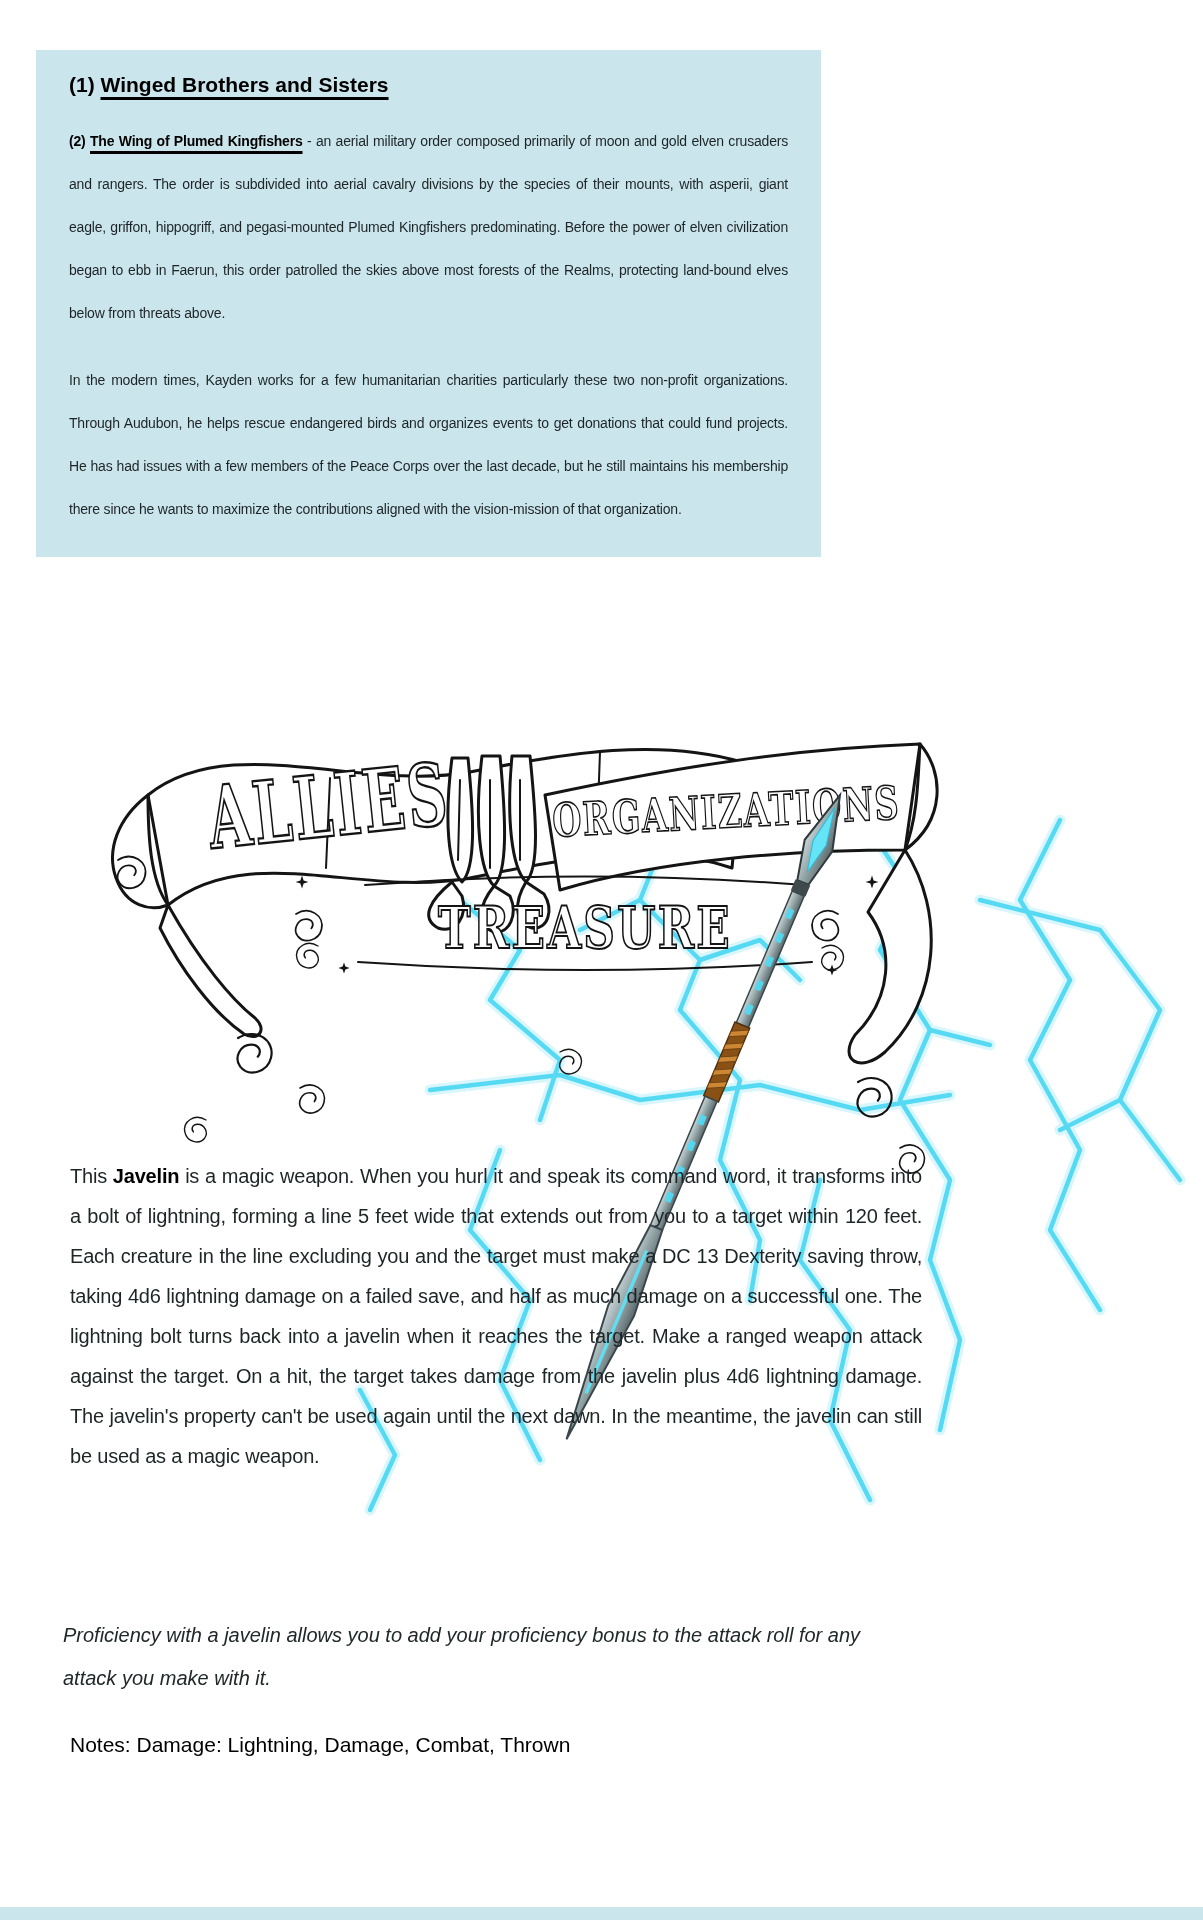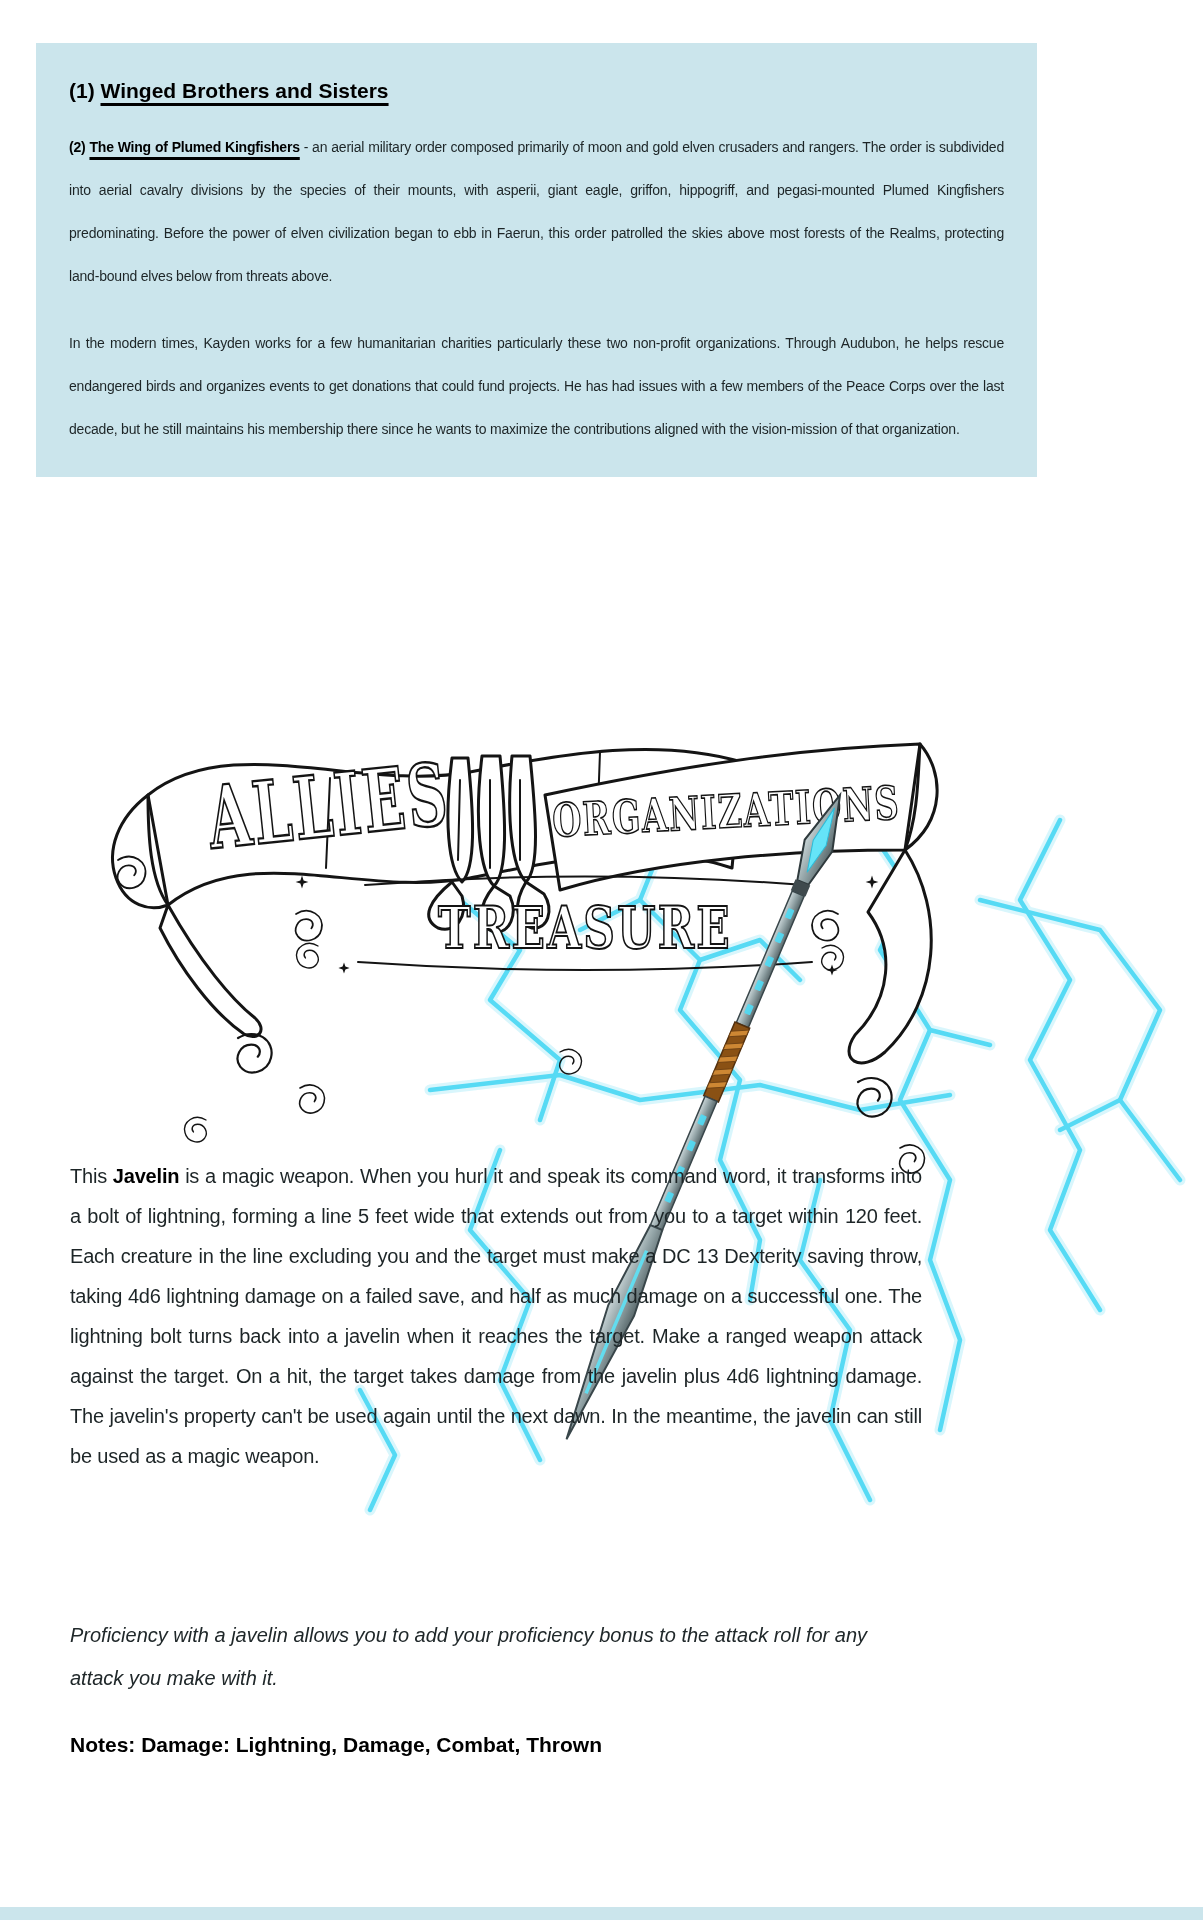--- a/index.html
+++ b/index.html
@@ -1,42 +1,42 @@
 <!DOCTYPE html>
 <html><head>
 <meta charset="utf-8">
 <style>
   html,body{margin:0;padding:0;background:#fff;}
   .page{position:relative;width:1203px;height:1920px;background:#ffffff;overflow:hidden;
         font-family:"Liberation Sans",sans-serif;color:#20282a;}
   
-  .info-box{position:absolute;left:36px;top:43px;width:1001px;box-sizing:border-box;
-            background:#cbe5ec;padding:26px 33px 26px 33px;}
+  .info-box{position:absolute;left:36px;top:50px;width:785px;box-sizing:border-box;
+            background:#cbe5ec;padding:13px 33px 26px 33px;}
   .h{margin:0 0 14px 0;font-size:21px;line-height:43px;font-weight:700;color:#000;}
   .para{margin:0 0 24px 0;font-size:14px;line-height:43px;text-align:justify;
         color:#1d2527;letter-spacing:-0.2px;}
   .para:last-child{margin-bottom:0;}
   .b{font-weight:700;color:#000;}
   .u{text-decoration:underline;text-decoration-thickness:2.5px;text-underline-offset:5px;}
   
   .art{position:absolute;left:0;top:700px;width:1203px;height:860px;z-index:1;}
   .ribbon{fill:#ffffff;stroke:#141414;stroke-width:3;stroke-linejoin:round;}
   .rline{fill:none;stroke:#141414;stroke-width:2;stroke-linecap:round;}
   .btxt{font-family:"DejaVu Serif",serif;font-weight:700;fill:#ffffff;stroke:#141414;}
   .glow{fill:none;stroke:#c0f1fb;stroke-width:11;opacity:.6;stroke-linejoin:round;stroke-linecap:round;}
   .bolt{fill:none;stroke:#4fd9f4;stroke-width:4.5;opacity:.95;stroke-linejoin:round;stroke-linecap:round;}
   
   .overlay{position:absolute;z-index:3;}
   .weapon-para{left:70px;top:1156px;width:852px;font-size:20px;line-height:40px;
                text-align:justify;letter-spacing:-0.2px;color:#1d2527;}
   .weapon-para p{margin:0;}
-  .prof-note{left:70px;top:1614px;width:852px;font-size:20px;line-height:43px;
+  .prof-note{left:63px;top:1614px;width:852px;font-size:20px;line-height:43px;
              font-style:italic;color:#20282a;}
   .prof-note p{margin:0;}
-  .notes-line{left:70px;top:1733px;width:900px;font-size:21px;font-weight:700;color:#000;}
+  .notes-line{left:70px;top:1733px;width:900px;font-size:21px;font-weight:400;color:#000;}
   .bottom-bar{position:absolute;left:0;bottom:0;width:100%;height:13px;background:#cbe5ec;z-index:4;}
 </style>
 </head>
 <body>
 
 <div class="page">
 
   <section class="info-box">
     <p class="h"><span class="b">(1) </span><span class="b u">Winged Brothers and Sisters</span></p>
     <p class="para"><span class="b">(2) </span><span class="b u">The Wing of Plumed Kingfishers</span><span> - an aerial military order composed primarily of moon and gold elven crusaders and rangers. The order is subdivided into aerial cavalry divisions by the species of their mounts, with asperii, giant eagle, griffon, hippogriff, and pegasi-mounted Plumed Kingfishers predominating. Before the power of elven civilization began to ebb in Faerun, this order patrolled the skies above most forests of the Realms, protecting land-bound elves below from threats above.</span></p>

